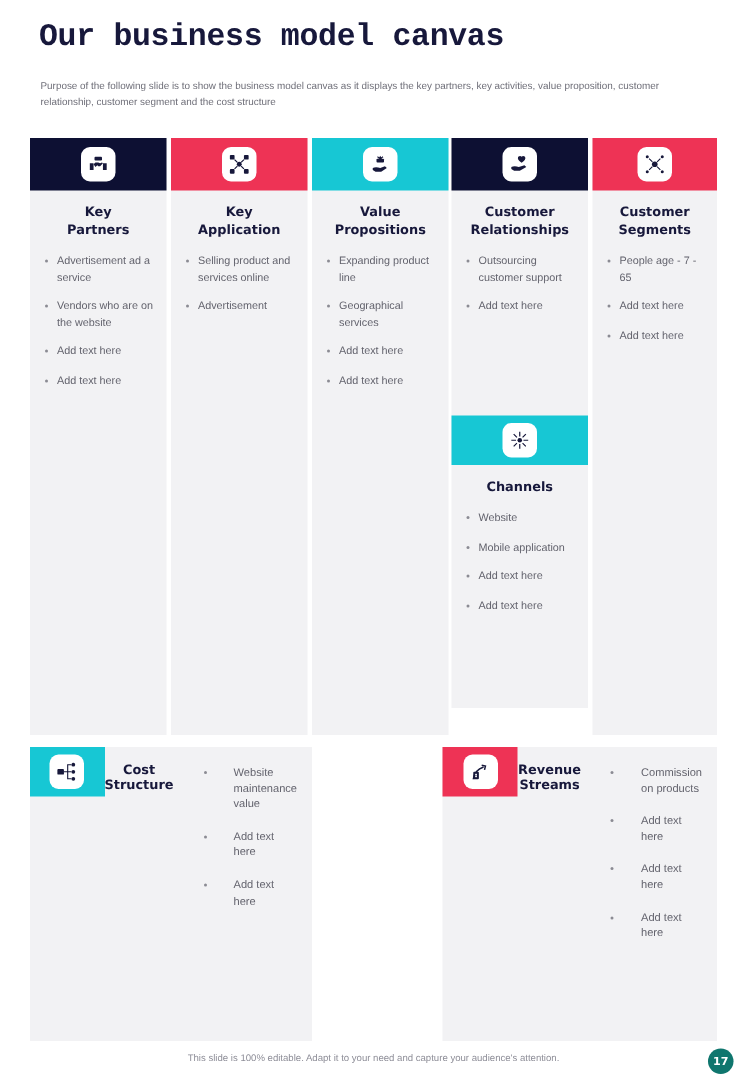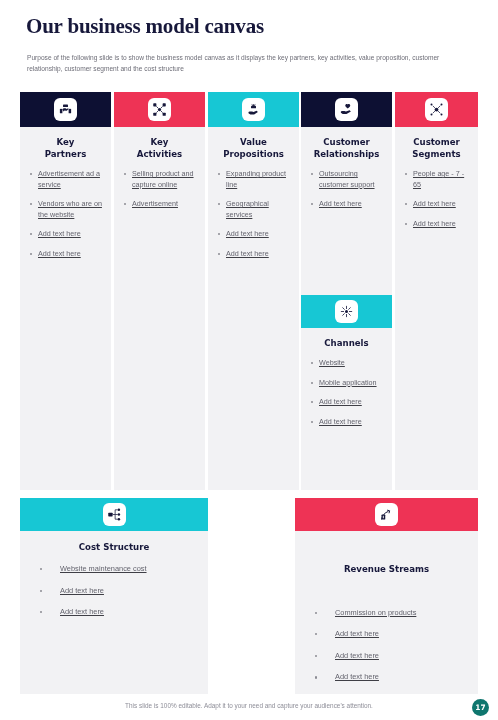--- a/index.html
+++ b/index.html
@@ -10,21 +10,21 @@
     color:#3f3f46;
     overflow:hidden;
     position:relative;
   }
   .slide{position:relative;width:498px;height:720px;background:#fff;}
 
   
   .title{
     position:absolute;left:26px;top:14px;
     font-size:21px;font-weight:bold;letter-spacing:-0.2px;
-    color:#17183b;font-family:Liberation Serif, serif;
+    color:#17183b;font-family:Liberation Mono, monospace;
     white-space:nowrap;
   }
   .subtitle{
     position:absolute;left:27px;top:53px;width:444px;
     font-size:6.6px;line-height:10.5px;color:#6e6e78;
   }
 
   
   .canvas{position:absolute;left:20px;top:92px;width:458px;height:398px;}
 
@@ -36,36 +36,36 @@
     display:flex;align-items:center;justify-content:center;
   }
   .bar .icon-chip svg{display:block;}
 
   .col-title{
     text-align:center;font-size:8.6px;font-weight:bold;color:#17183b;
     line-height:12px;margin-top:9px;padding:0 4px;
     font-family:"DejaVu Sans", sans-serif;
   }
 
-  ul.bullets{list-style:none;margin:9px 0 0 0;padding:0 6px 0 8px;text-decoration:underline;}
+  ul.bullets{list-style:none;margin:9px 0 0 0;padding:0 6px 0 8px;}
   ul.bullets li{
     position:relative;padding-left:10px;margin-bottom:9px;
     font-size:7.2px;line-height:10.6px;color:#63636d;
   }
   ul.bullets li:before{
     content:"";position:absolute;left:2px;top:4px;
     width:2.1px;height:2.1px;border-radius:50%;background:#8b8b93;
   }
 
   
   .channels{position:absolute;background:#f2f2f4;display:flex;flex-direction:column;}
   .channels .bar{height:33px;width:100%;display:flex;align-items:center;justify-content:center;}
 
   
-  .panel{position:absolute;background:#f2f2f4;display:flex;flex-direction:column;}
+  .panel{position:absolute;background:#f2f2f4;display:flex;flex-direction:row;}
   .panel .bar{height:33px;width:100%;display:flex;align-items:center;justify-content:center;}
   .panel-title{
     text-align:center;font-size:8.6px;font-weight:bold;color:#17183b;
     margin-top:11px;font-family:"DejaVu Sans", sans-serif;
   }
   .panel ul.bullets{margin-top:12px;padding:0 10px 0 30px;}
   .panel ul.bullets li{margin-bottom:11px;font-size:7.4px;}
   .panel ul.bullets li:before{left:-10px;top:4px;}
 
   
@@ -123,24 +123,24 @@
             <rect x="2" y="2" width="5" height="5" rx="1"></rect>
               <rect x="17" y="2" width="5" height="5" rx="1"></rect>
             <rect x="2" y="17" width="5" height="5" rx="1"></rect>
               <rect x="17" y="17" width="5" height="5" rx="1"></rect>
             <path d="M7 7l3 3M17 7l-3 3M7 17l3-3M17 17l-3-3" stroke="#17183b" stroke-width="1.3" fill="none"></path>
           </svg>
         </span>
       </div>
       <div class="col-title">
         <span>Key</span><br>
-        <span>Activities</span>
-      </div>
-      <ul class="bullets">
-        <li>Selling product and capture online</li>
+        <span>Application</span>
+      </div>
+      <ul class="bullets">
+        <li>Selling product and services online</li>
         <li>Advertisement</li>
       </ul>
     </div>
 
     <div class="col" id="col2" style="left:188px;width:91px;height:398px;">
       <div class="bar" style="background:#17c7d4;">
         <span class="icon-chip">
           <svg width="15" height="15" viewBox="0 0 24 24" fill="#17183b">
             <path d="M4 16c2-1 5-1 8 0l5-2 2 2-6 4H7l-3-2z"></path>
             <path d="M12 3l2 3h-4z"></path>
@@ -173,21 +173,21 @@
       <div class="col-title">
         <span>Customer</span><br>
         <span>Relationships</span>
       </div>
       <ul class="bullets">
         <li>Outsourcing customer support</li>
         <li>Add text here</li>
       </ul>
     </div>
 
-    <div class="channels" style="left:281px;top:203px;width:91px;height:195px;">
+    <div class="channels" style="left:281px;top:185px;width:91px;height:195px;">
       <div class="bar" style="background:#17c7d4;">
         <span class="icon-chip">
           <svg width="15" height="15" viewBox="0 0 24 24" fill="none" stroke="#17183b" stroke-width="1.3">
             <circle cx="12" cy="12" r="2.4" fill="#17183b" stroke="none"></circle>
             <path d="M12 3v5M12 16v5M3 12h5M16 12h5M5.5 5.5l3.5 3.5M18.5 5.5L15 9M5.5 18.5L9 15M18.5 18.5L15 15"></path>
           </svg>
         </span>
       </div>
       <div class="col-title">Channels</div>
       <ul class="bullets">
@@ -231,21 +231,21 @@
           <rect x="2" y="9" width="7" height="6" rx="1"></rect>
           <circle cx="19" cy="4.5" r="2"></circle>
             <circle cx="19" cy="12" r="2"></circle>
             <circle cx="19" cy="19.5" r="2"></circle>
           <path d="M9 12h4M13 12V4.5h4M13 12h4M13 12v7.5h4" stroke="#17183b" stroke-width="1.2" fill="none"></path>
         </svg>
       </span>
     </div>
     <div class="panel-title">Cost Structure</div>
     <ul class="bullets">
-      <li>Website maintenance cost</li>
+      <li>Website maintenance value</li>
       <li>Add text here</li>
       <li>Add text here</li>
     </ul>
   </div>
 
   <div class="panel" style="left:295px;top:498px;width:183px;height:196px;justify-content:space-between;">
     <div class="bar" style="background:#ee3355;">
       <span class="icon-chip">
         <svg width="15" height="15" viewBox="0 0 24 24" fill="#17183b">
           <path d="M4 20c1-6 5-11 11-13" stroke="#17183b" stroke-width="1.6" fill="none"></path>

